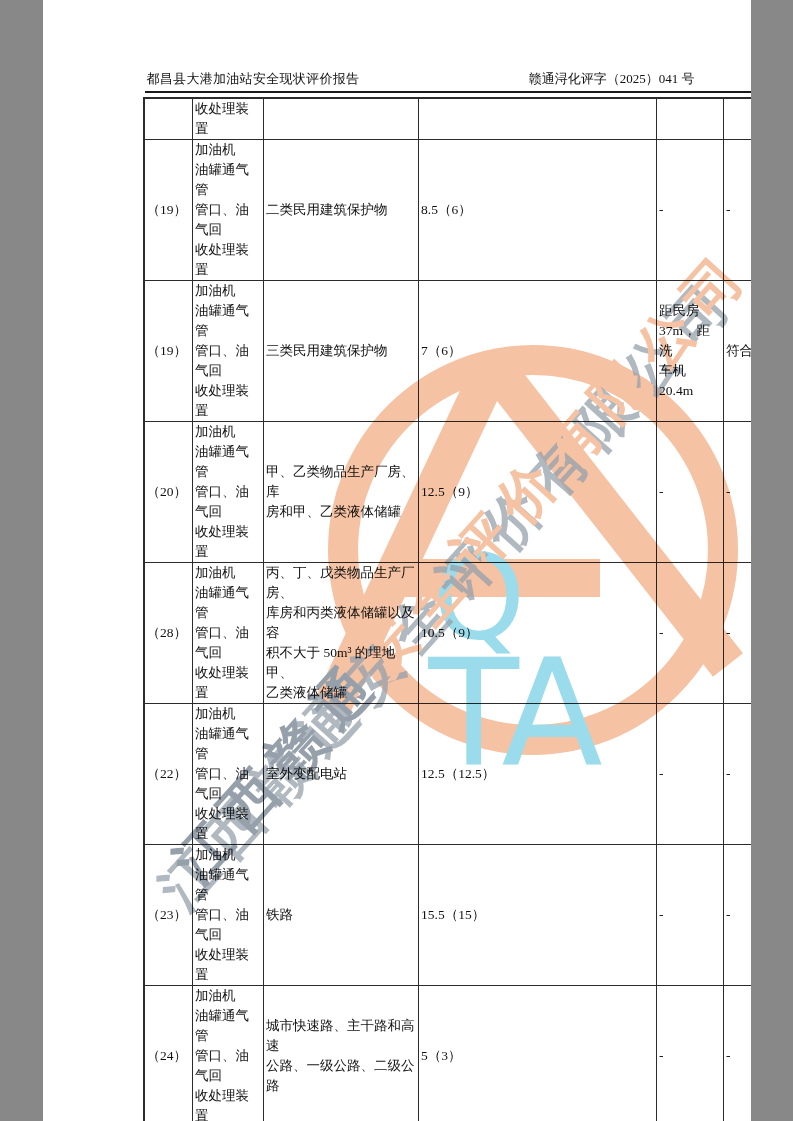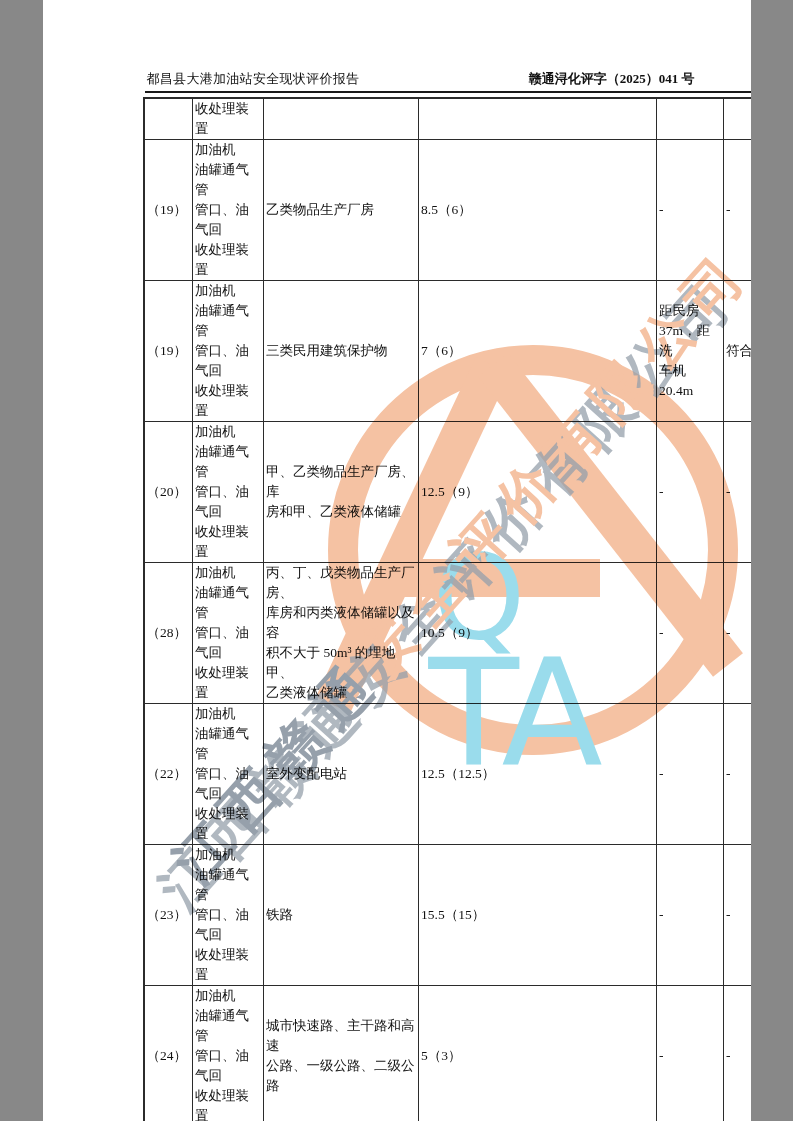--- a/index.html
+++ b/index.html
@@ -3,21 +3,21 @@
 <meta charset="utf-8">
 <style>
   html,body{margin:0;padding:0;background:#888;}
   .page{
     position:relative;width:708px;height:1121px;background:#ffffff;
     font-family:"Liberation Serif","DejaVu Serif",serif;color:#111;
     overflow:hidden;margin:0 auto;
   }
   
   .hdr-left{position:absolute;left:104px;top:70px;font-size:13px;letter-spacing:.3px;white-space:nowrap;}
-  .hdr-right{position:absolute;right:56px;top:70px;font-size:13px;font-weight:bold;white-space:nowrap;}
+  .hdr-right{position:absolute;right:56px;top:70px;font-size:13px;font-weight:normal;white-space:nowrap;}
   .hdr-rule{position:absolute;left:102px;top:91px;width:636px;height:2px;background:#1a1a1a;}
   
   table.dist{
     position:absolute;left:100px;top:97px;width:633px;
     border-collapse:collapse;table-layout:fixed;
     border:2px solid #2b2b2b;
   }
   table.dist td{
     border:1px solid #2b2b2b;
     text-align:left;vertical-align:middle;
@@ -79,21 +79,21 @@
           <td></td>
           <td></td>
           <td></td>
         </tr>
         <tr style="height: 80px;">
           <td>（19）</td>
           <td>加油机
 油罐通气管
 管口、油气回
 收处理装置</td>
-          <td>乙类物品生产厂房</td>
+          <td>二类民用建筑保护物</td>
           <td>8.5（6）</td>
           <td>-</td>
           <td>-</td>
         </tr>
         <tr style="height: 86px;">
           <td>（19）</td>
           <td>加油机
 油罐通气管
 管口、油气回
 收处理装置</td>

